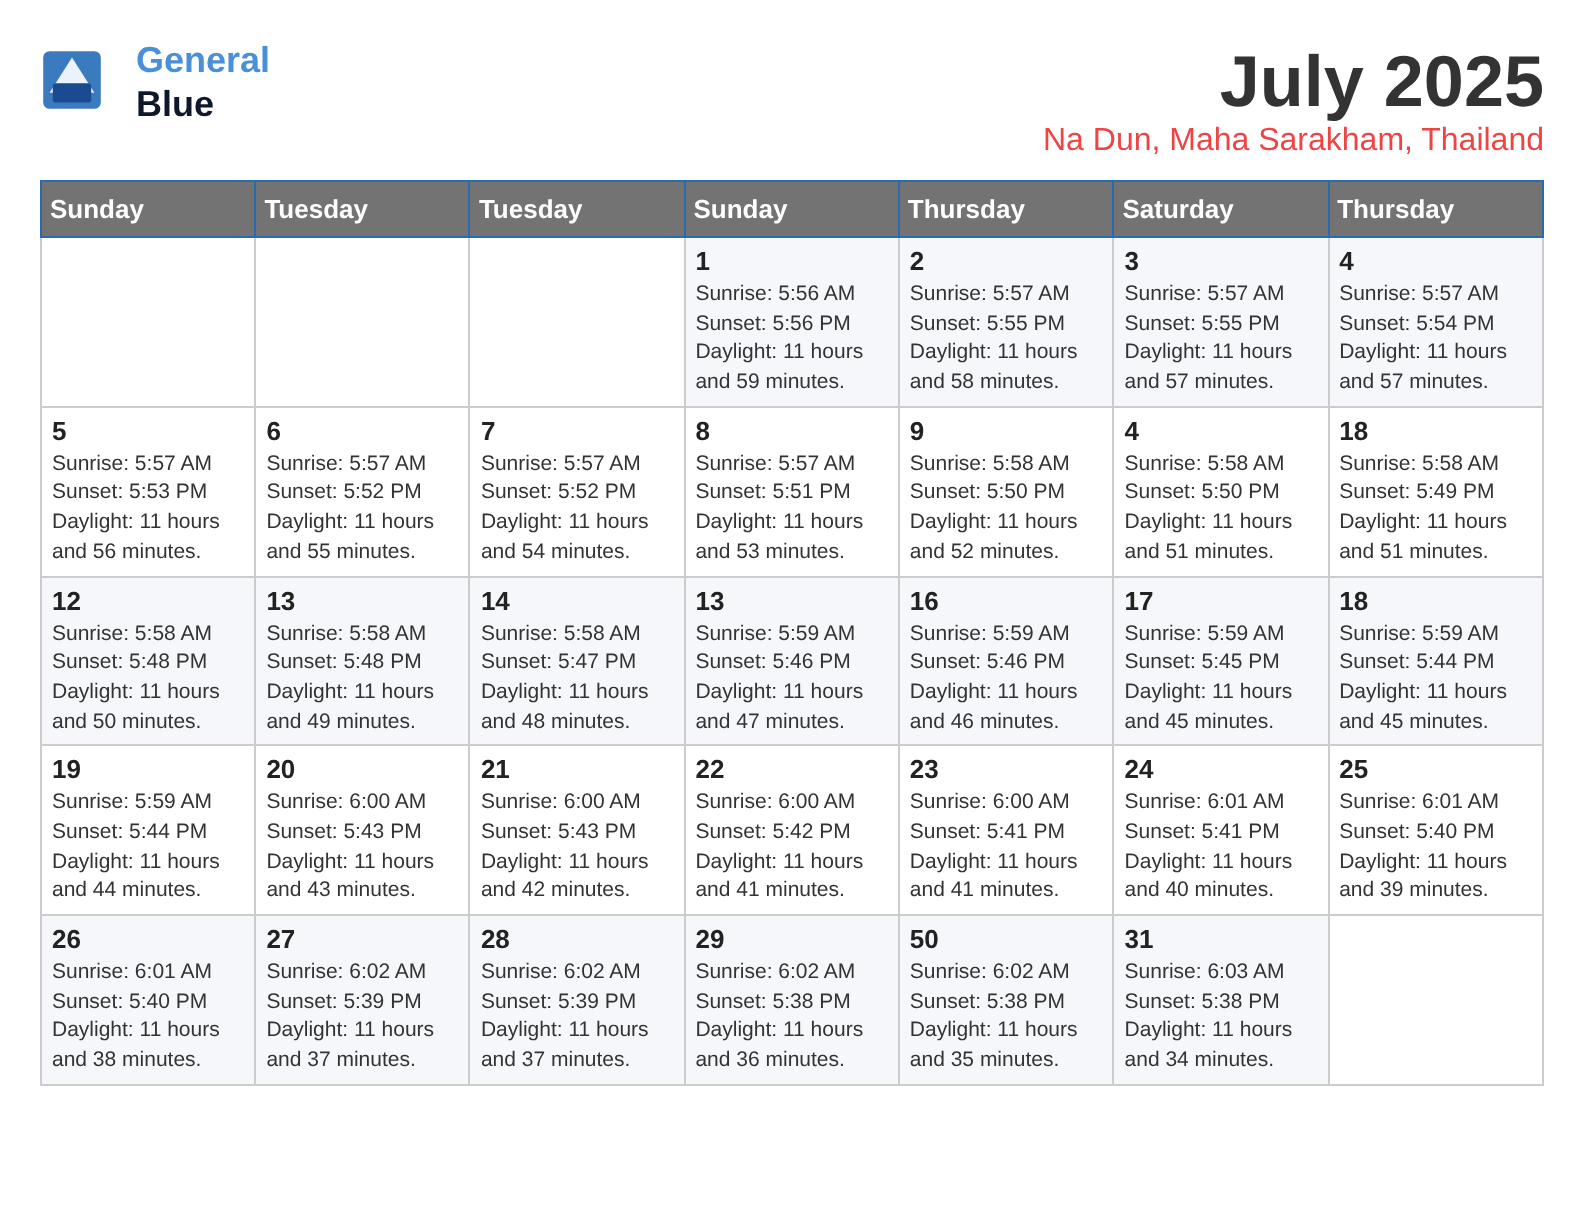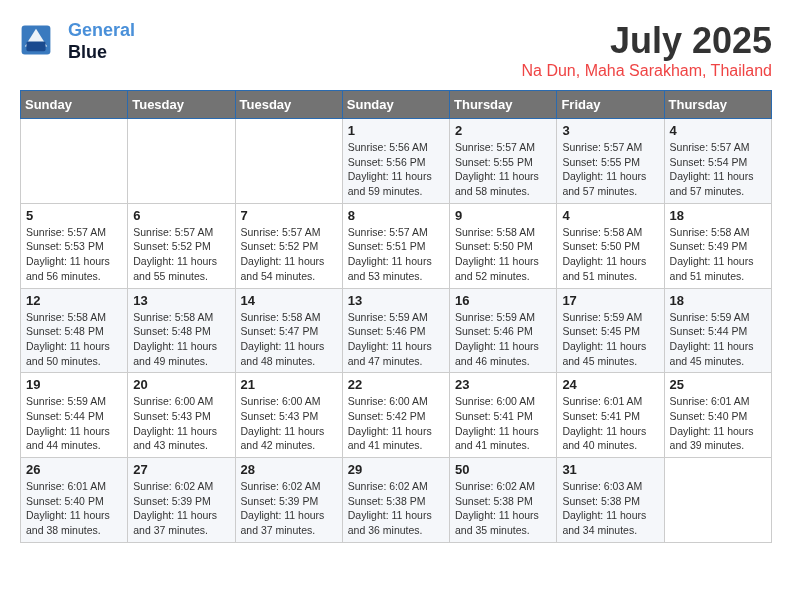--- a/index.html
+++ b/index.html
@@ -116,21 +116,21 @@
 </div>
 
 <table>
   <thead>
     <tr>
     <th>Sunday</th>
         <th>Tuesday</th>
         <th>Tuesday</th>
         <th>Sunday</th>
         <th>Thursday</th>
-        <th>Friday</th>
+        <th>Saturday</th>
         <th>Thursday</th>
       </tr>
   </thead>
   <tbody id="calendar-body">
   <tr>
         <td class="empty-cell"></td>
         <td class="empty-cell"></td>
         <td class="empty-cell"></td>
         <td>
           <div class="day-number">1</div>

